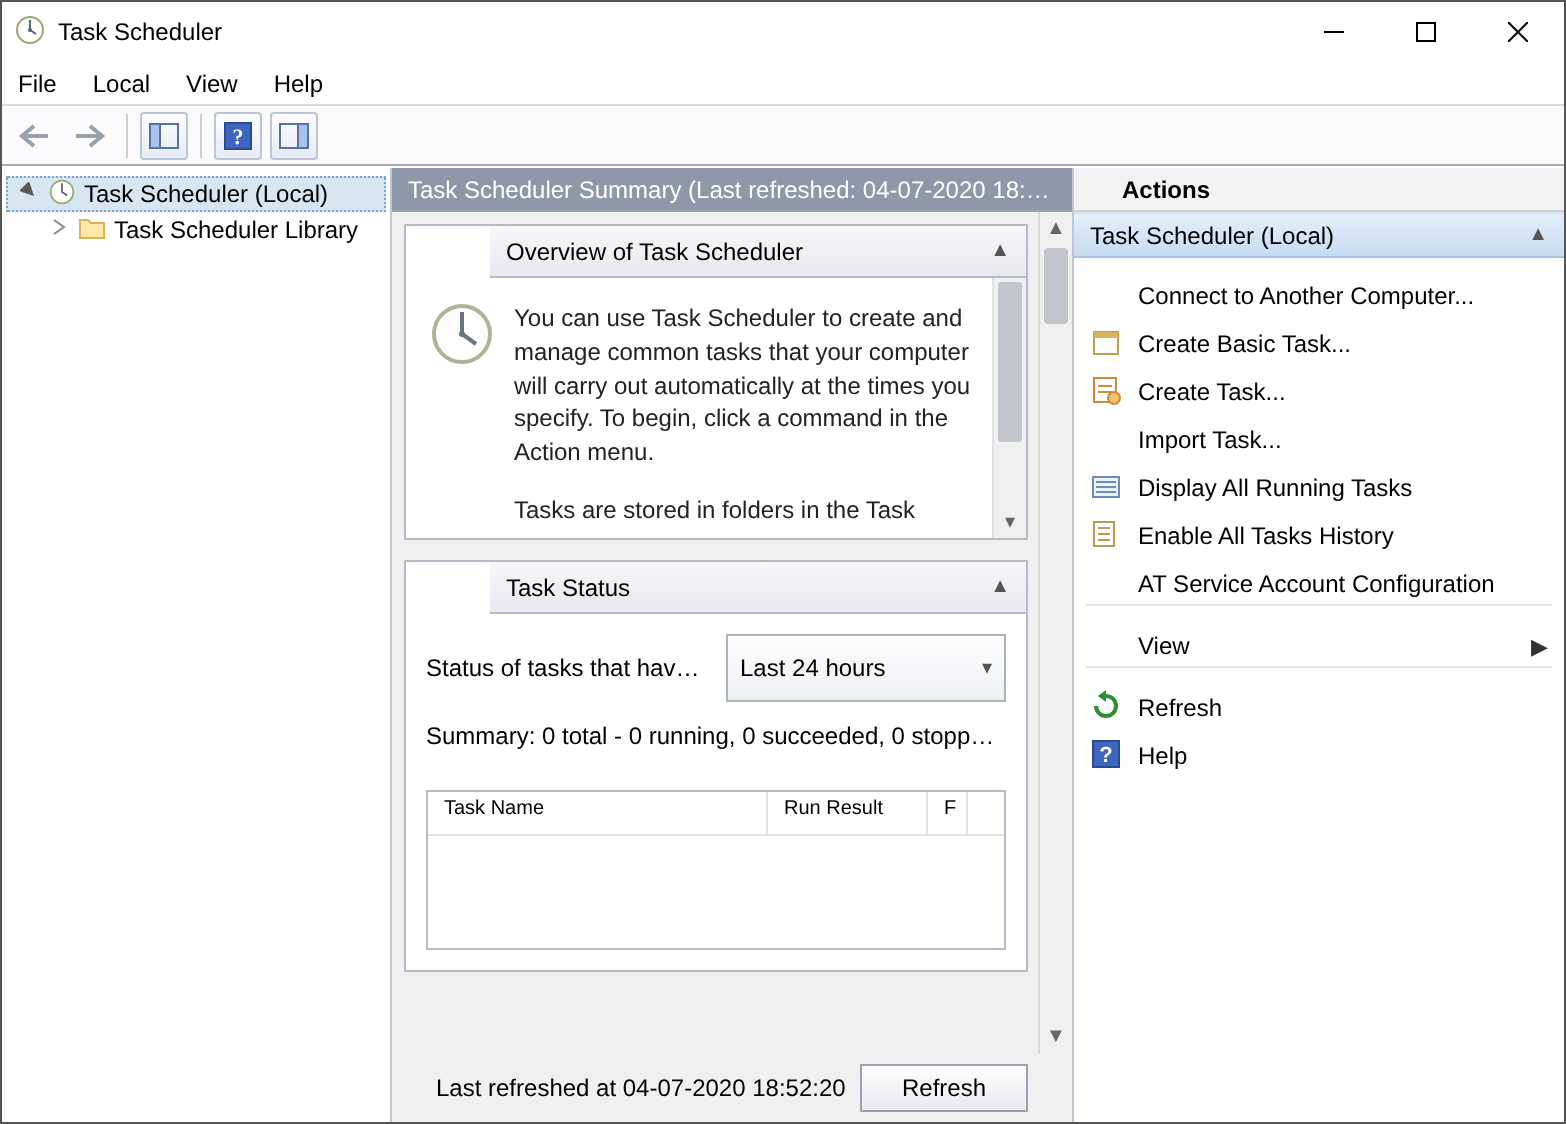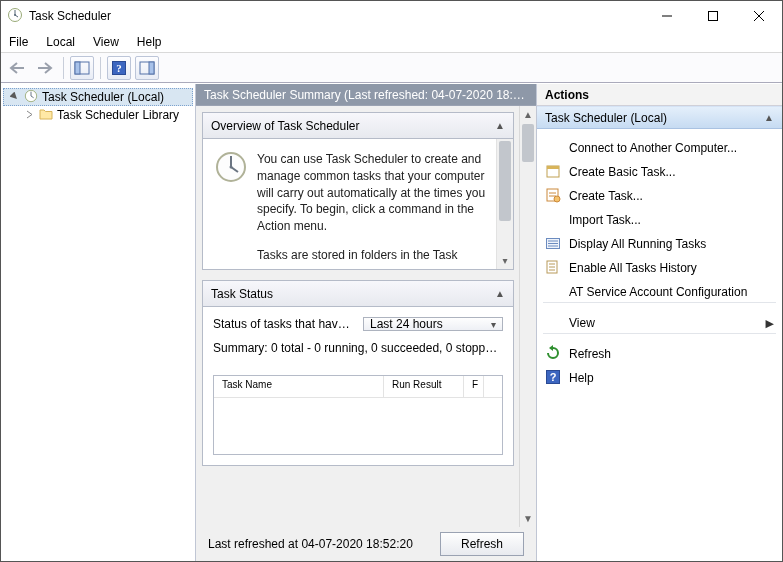--- a/index.html
+++ b/index.html
@@ -35,44 +35,44 @@
   .toggle { width:12px; color:#666; font-size:10px; user-select:none; text-align:center;}
 
   
   .center-pane { flex:1; min-width:0; display:flex; flex-direction:column; border-right:1px solid #c0c6d4; background:#f0f0f0; position:relative; }
   .center-header { height:22px; background:#8e98a8; color:#fff; display:flex; align-items:center; padding:0 8px; font-size:12px; border-bottom:1px solid #9aa2b2;}
   .center-body { flex:1; overflow:hidden; position:relative; padding:6px 22px 6px 6px; }
   .vscroll { position:absolute; right:0; top:0; bottom:0; width:17px; background:#f0f0f0; border-left:1px solid #d9d9d9;}
   .vscroll .arrow { height:17px; display:flex; align-items:center; justify-content:center; color:#666; font-size:10px;}
   .vscroll .thumb { position:absolute; left:2px; right:2px; top:18px; height:38px; background:#c2c6cc; border-radius:2px;}
   .panel { background:#fff; border:1px solid #b5bbc8; margin-bottom:10px; }
-  .panel-head { height:26px; background:linear-gradient(#f7f7fb,#e7e9ef); border-bottom:1px solid #b5bbc8; display:flex; align-items:center; justify-content:space-between; padding:0 8px; font-size:12px;}
+  .panel-head { height:26px; background:linear-gradient(#f7f7fb,#e7e9ef); border-bottom:1px solid #b5bbc8; display:flex; align-items:center; justify-content:space-between; padding:0 8px; font-size:12px;margin-left:42px;}
   .collapse-tri { font-size:10px; color:#555;}
   .overview-body { height:130px; display:flex; gap:10px; padding:12px; position:relative;}
   .overview-text { font-size:12px; line-height:1.4; color:#222; padding-right:10px;}
   .overview-text .clipped { color:#222; white-space:nowrap; overflow:hidden; text-overflow:ellipsis; margin-top:12px; display:block;}
   .inner-scroll { position:absolute; right:0; top:0; bottom:0; width:17px; background:#f0f0f0; border-left:1px solid #e2e2e2;}
   .inner-scroll .thumb { left:2px; right:2px; top:2px; height:80px;}
   .clock-ico { flex:0 0 32px; }
   .status-body { padding:10px; }
   .status-row { display:flex; align-items:center; justify-content:space-between; margin-bottom:10px;}
-  .combo { height:14px; width:140px; border:1px solid #adb3bf; background:linear-gradient(#fefefe,#eef0f5); display:flex; align-items:center; justify-content:space-between; padding:0 6px; font-size:12px;}
+  .combo { height:34px; width:140px; border:1px solid #adb3bf; background:linear-gradient(#fefefe,#eef0f5); display:flex; align-items:center; justify-content:space-between; padding:0 6px; font-size:12px;}
   .summary-line { font-size:12px; margin-bottom:20px; white-space:nowrap; overflow:hidden; text-overflow:ellipsis;}
   .grid { border:1px solid #b5bbc8; height:80px; position:relative; overflow:hidden;}
   .grid-head { display:flex; height:22px; background:#fff; border-bottom:1px solid #e3e3e3;}
   .grid-head .col { padding:3px 8px; border-right:1px solid #e3e3e3; font-size:10px; white-space:nowrap; overflow:hidden;}
   .grid-head .col.name { flex: 0 0 170px;}
   .grid-head .col.run { flex: 0 0 80px;}
   .grid-head .col.last { flex: 0 0 20px;}
-  .center-footer { height:34px; display:flex; align-items:center; justify-content:space-between; padding:0 12px; background:#f0f0f0;}
+  .center-footer { height:34px; display:flex; align-items:center; justify-content:space-between; padding:0 22px; background:#f0f0f0;}
   .btn { height:24px; width:84px; border:1px solid #9aa2b2; background:linear-gradient(#fefefe,#e8eaef); font-size:12px; display:flex; align-items:center; justify-content:center;}
 
   
   .actions-pane { width:245px; display:flex; flex-direction:column; background:#fff;}
-  .actions-title { height:22px; background:#f3f3f3; border-bottom:1px solid #d0d0d8; display:flex; align-items:center; padding:0 8px; font-weight:600; font-size:12px;}
+  .actions-title { height:22px; background:#f3f3f3; border-bottom:1px solid #d0d0d8; display:flex; align-items:center; padding:0 24px; font-weight:600; font-size:12px;}
   .actions-group-head { height:23px; background:linear-gradient(#e4effb,#c6dbf2); border-top:1px solid #d5e3f5; border-bottom:1px solid #a9c2e2; display:flex; align-items:center; justify-content:space-between; padding:0 8px; font-size:12px;}
   .action-list { padding:2px 0;}
   .action-item { height:24px; display:flex; align-items:flex-end; gap:8px; padding:0 8px; font-size:12px;}
   .action-item .ico { width:16px; height:16px; display:flex; align-items:center; justify-content:center; flex:0 0 16px;}
   .action-item .arrow-right { margin-left:auto; color:#333; font-size:11px;}
   .hr { height:1px; background:#e2e5ea; margin:3px 6px;}
 
   .ellipsis { white-space:nowrap; overflow:hidden; text-overflow:ellipsis; }
 </style>
 </head>

